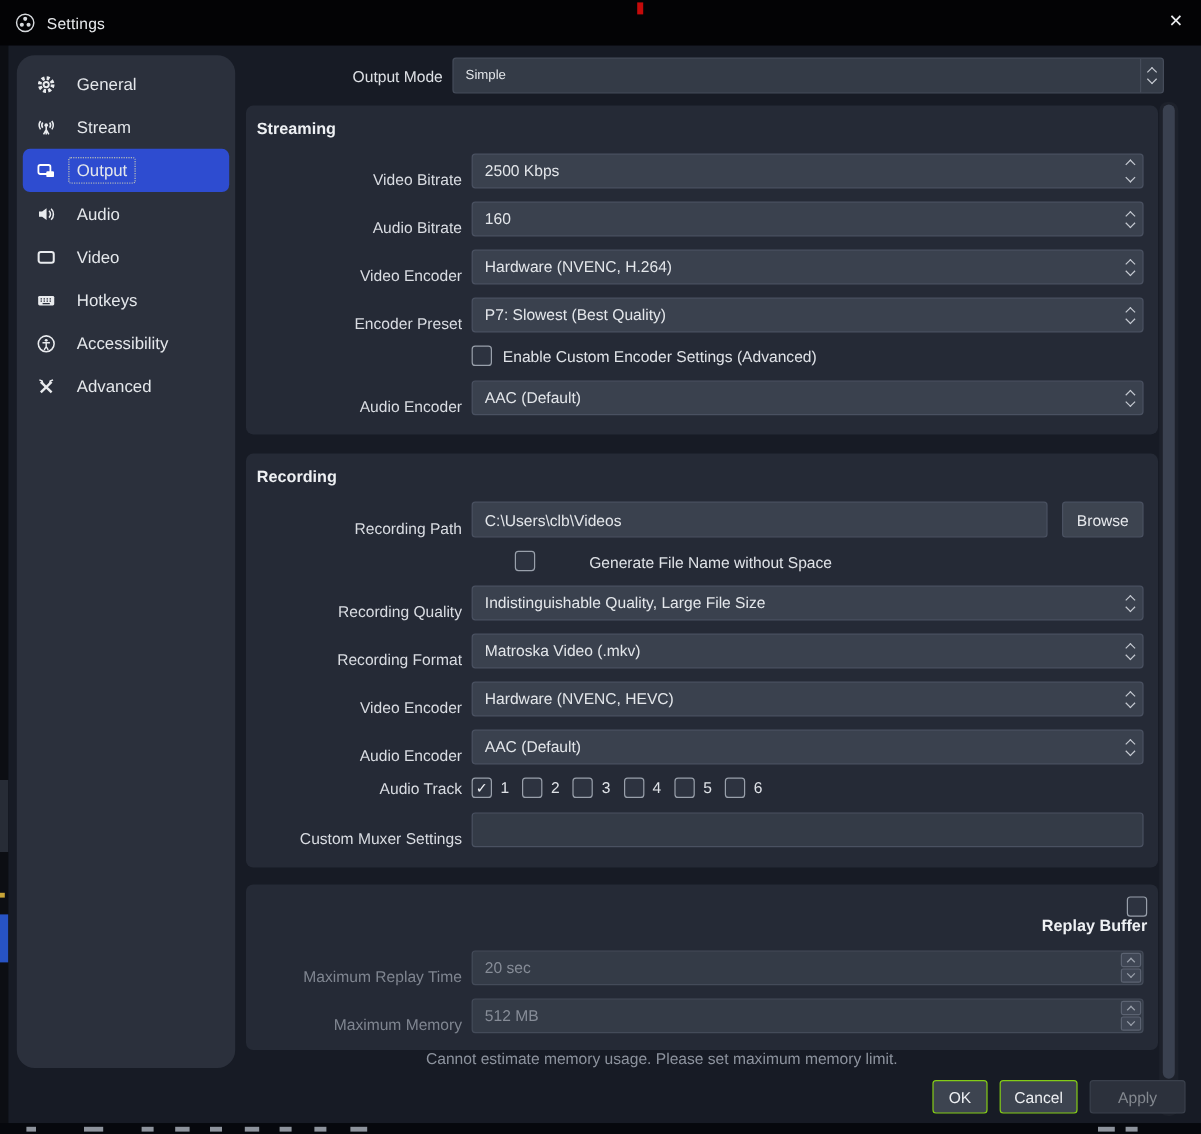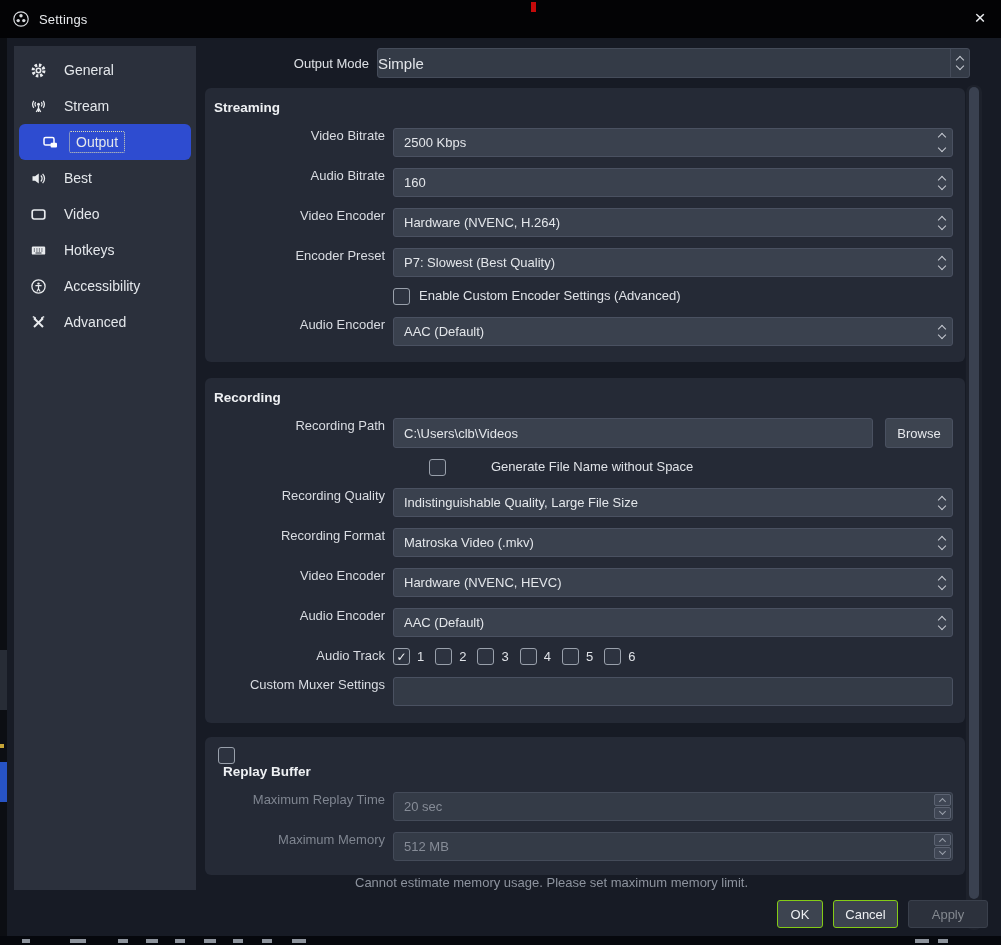--- a/index.html
+++ b/index.html
@@ -15,39 +15,39 @@
     justify-content:center;color:#eceef1;font-size:19px;cursor:default;}
   .red-marker{position:absolute;left:531px;top:2px;width:5px;height:10px;background:#c40a0a;}
 
   
   .dialog{position:absolute;left:7px;top:38px;width:994px;height:898px;background:#171b25;}
 
   
   .bg-frag{position:absolute;}
 
   
-  .sidebar{position:absolute;left:7px;top:8px;width:182px;height:844px;background:#2b303c;border-radius:0;padding-top:6px;}
+  .sidebar{position:absolute;left:7px;top:8px;width:182px;height:844px;background:#2b303c;border-radius:15px;padding-top:6px;}
   .side-item{height:36px;display:flex;align-items:center;margin:0 5px;border-radius:6px;color:#e4e7eb;font-size:14px;}
   .side-item .ic{width:18px;height:18px;margin:0 10px 0 10px;display:flex;align-items:center;justify-content:center;flex:none;}
   .side-item .lab{padding:2px 6px;border:1px dotted transparent;border-radius:2px;}
-  .side-item.selected{background:#2e4cd0;padding-left:12px;}
+  .side-item.selected{background:#2e4cd0;}
   .side-item.selected .lab{border-color:#d9d9b4;}
 
   
   .outmode-row{position:absolute;left:0;top:10px;width:994px;height:30px;display:flex;align-items:center;}
   .outmode-row .lbl{width:370px;text-align:right;color:#dde0e5;font-size:13px;padding-right:8px;}
   .outmode-select{position:relative;width:593px;height:30px;background:#343b47;border:1px solid #454c5a;
-    border-radius:3px;color:#e3e6ea;font-size:15px;display:flex;align-items:center;}
+    border-radius:3px;color:#e3e6ea;font-size:11px;display:flex;align-items:center;padding-left:10px;}
   .outmode-select .chev-seg{position:absolute;right:0;top:0;width:19px;height:28px;border-left:1px solid #454c5a;
     display:flex;flex-direction:column;align-items:center;justify-content:center;gap:4px;}
 
   
   .panel{position:absolute;left:198px;width:760px;background:#252a36;border-radius:6px;padding-top:8px;}
   .panel-title{font-size:13.5px;font-weight:bold;color:#eef0f3;margin:4px 0 13px 9px;}
-  .row{display:flex;align-items:flex-start;margin:0 9px 11px 9px;}
+  .row{display:flex;align-items:flex-end;margin:0 9px 11px 9px;}
   .row .lbl{width:171px;text-align:right;margin-right:8px;color:#d9dce2;font-size:13px;flex:none;}
   .row .lbl.dis{color:#7f8590;}
 
   .field{position:relative;width:560px;height:29px;background:#3a414e;border:1px solid #4a5161;
     border-radius:3px;color:#e3e6ea;font-size:13px;display:flex;align-items:center;padding-left:10px;}
   .field.dis{background:#343b47;color:#868c97;border-color:#444b59;}
   .field input{position:absolute;inset:0;background:transparent;border:none;outline:none;color:#e3e6ea;
     font-size:13px;padding-left:10px;font-family:inherit;width:100%;}
   .field.short{width:480px;}
   .chevs{position:absolute;right:7px;top:0;height:100%;display:flex;flex-direction:column;justify-content:center;gap:4px;align-items:center;}
@@ -147,21 +147,21 @@
       <span class="lab">Output</span>
     </div>
     <div class="side-item">
       <span class="ic">
         <svg width="17" height="17" viewBox="0 0 17 17">
           <path d="M2.5 6.3h2.6L8.8 3.6v9.8L5.1 10.7H2.5z" fill="#e9ebee"></path>
           <path d="M10.8 5.6a3.9 3.9 0 0 1 0 5.8" fill="none" stroke="#e9ebee" stroke-width="1.3"></path>
           <path d="M12.6 3.9a6.5 6.5 0 0 1 0 9.2" fill="none" stroke="#e9ebee" stroke-width="1.3"></path>
         </svg>
       </span>
-      <span class="lab">Best</span>
+      <span class="lab">Audio</span>
     </div>
     <div class="side-item">
       <span class="ic">
         <svg width="17" height="17" viewBox="0 0 17 17">
           <rect x="2.2" y="4" width="12.6" height="9" rx="1.9" fill="none" stroke="#e9ebee" stroke-width="1.7"></rect>
         </svg>
       </span>
       <span class="lab">Video</span>
     </div>
     <div class="side-item">

